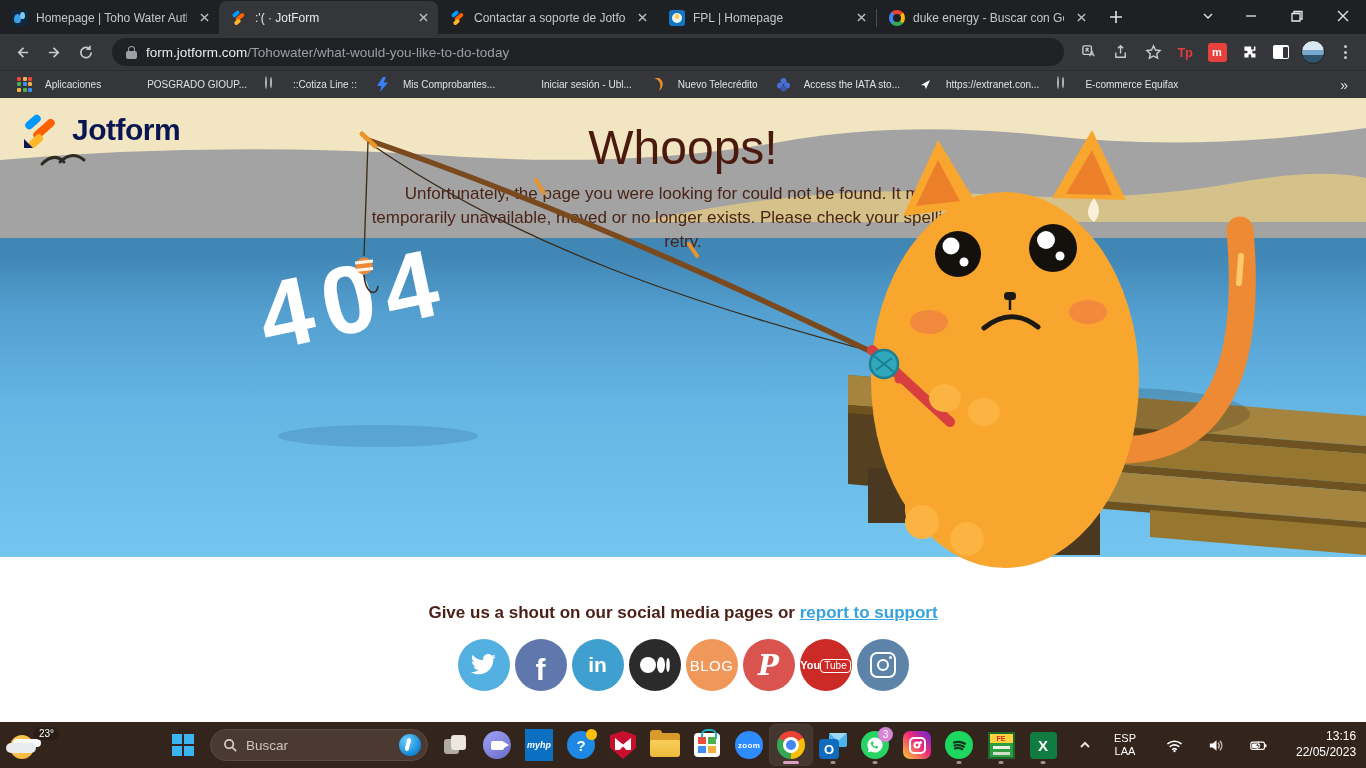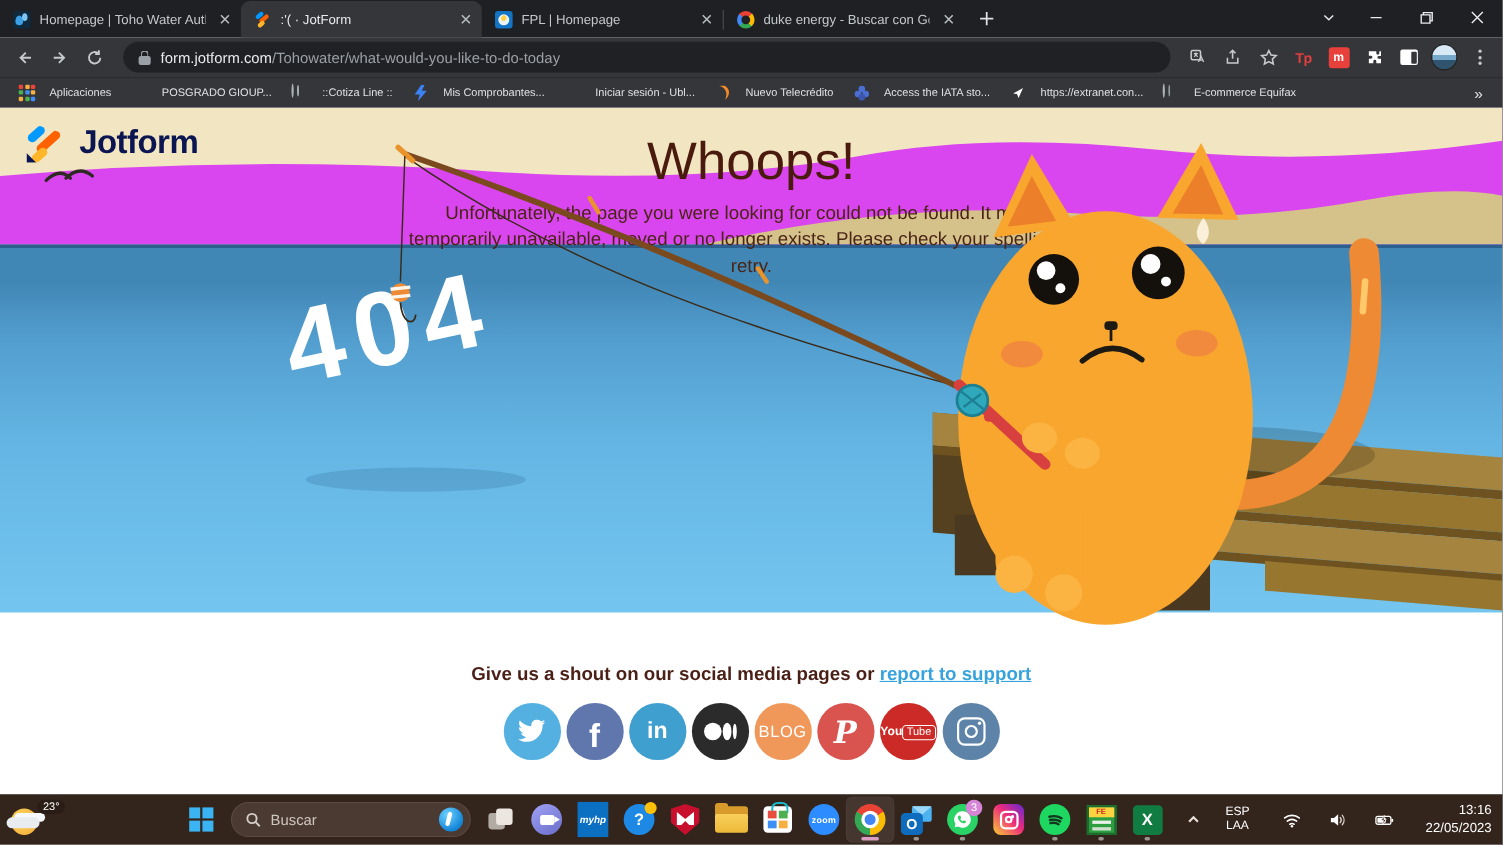--- a/index.html
+++ b/index.html
@@ -70,21 +70,21 @@
   .page-ic i{position:absolute;left:2px;right:2px;top:2.5px;height:2.5px;background:#5aa0e0;box-shadow:0 4px 0 #7ec75a,0 8px 0 #e0b23c}
   .bolt-ic svg{width:15px;height:15px}
   .swoosh svg{width:15px;height:15px}
   .iata svg{width:15px;height:15px}
   .plane-ic{background:#f08224;border-radius:50%;width:15px;height:15px;position:relative}
   .plane-ic svg{position:absolute;inset:2px;width:11px;height:11px;fill:#fff}
   .bm-more{margin-left:auto;color:#dfe1e5;font-size:14px;padding:0 8px;cursor:pointer}
 
   
   .pagearea{position:absolute;top:98px;left:0;width:1366px;height:624px;background:#fff;overflow:hidden}
-  .banner{position:absolute;top:0;left:0;width:1366px;height:124px;background:#d946ef;z-index:1}
+  .banner{position:absolute;top:0;left:0;width:1366px;height:140px;background:#a3a3a3;z-index:1}
   .banner svg.bgwaves{position:absolute;inset:0}
   .brand{position:absolute;left:22px;top:12px;display:flex;align-items:center;gap:10px;z-index:2}
   .brandmark{width:40px;height:40px;position:relative}
   .brandmark .bar{position:absolute;border-radius:4px;height:8px}
   .brandmark .blue{width:18px;background:#0099ff;transform:rotate(-42deg);left:2px;top:8px}
   .brandmark .orange{width:26px;background:#ff6100;transform:rotate(-42deg);left:9px;top:15px}
   .brandmark .yellow{width:16px;background:#ffb629;transform:rotate(-42deg);left:6px;top:27px}
   .brandmark .hook{position:absolute;left:2px;bottom:2px;width:9px;height:9px;background:#0a1551;clip-path:polygon(0 0,100% 100%,0 100%)}
   .brandname{font-size:30px;font-weight:bold;color:#0a1551;letter-spacing:-.5px}
   .whoops{position:absolute;top:22px;left:0;width:100%;text-align:center;font-size:48px;color:#4a1a0e;z-index:2}
@@ -193,20 +193,33 @@
           </svg>
         </span>
     </div>
     <div class="tab active">
       <span class="favicon fav-jf">
           <i class="b2"></i>
           <i class="b1"></i>
           <i class="b3"></i>
         </span>
       <span class="ttl">:'( · JotForm</span>
+      <span class="tclose">
+          <svg viewBox="0 0 10 10">
+            <path d="M1 1 L9 9 M9 1 L1 9"></path>
+          </svg>
+        </span>
+    </div>
+    <div class="tab">
+      <span class="favicon fav-jf">
+          <i class="b2"></i>
+          <i class="b1"></i>
+          <i class="b3"></i>
+        </span>
+      <span class="ttl">Contactar a soporte de Jotfo</span>
       <span class="tclose">
           <svg viewBox="0 0 10 10">
             <path d="M1 1 L9 9 M9 1 L1 9"></path>
           </svg>
         </span>
     </div>
     <div class="tab">
       <span class="favicon fav-fpl">
           <i></i>
         </span>

